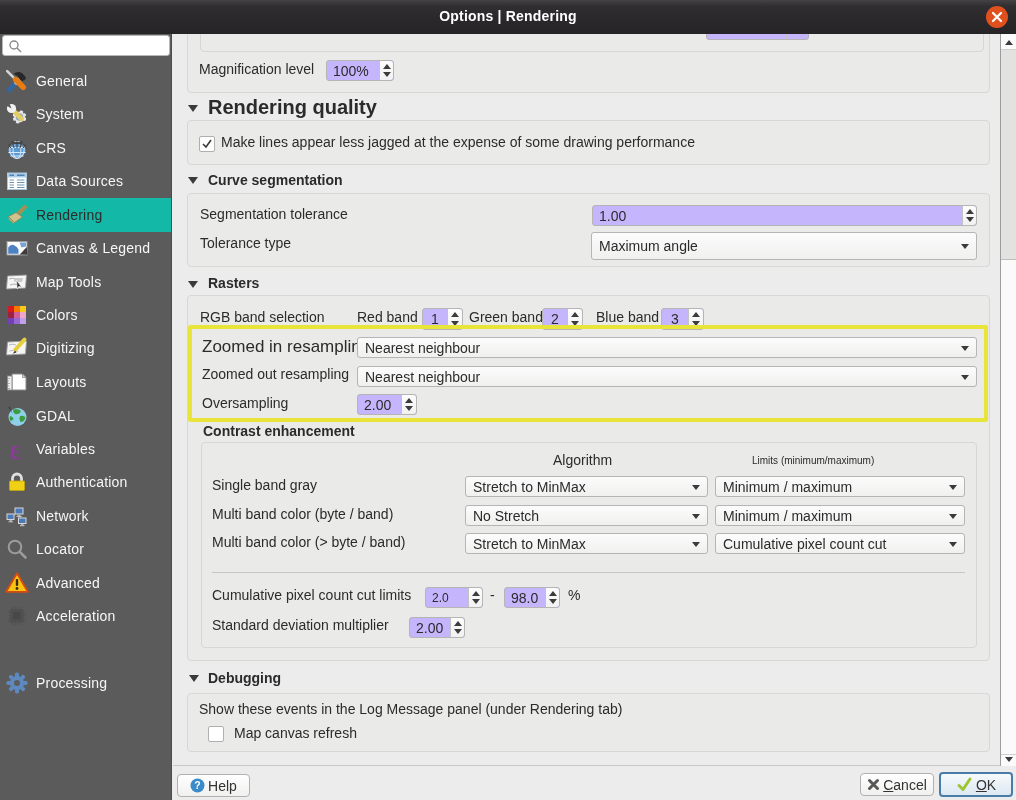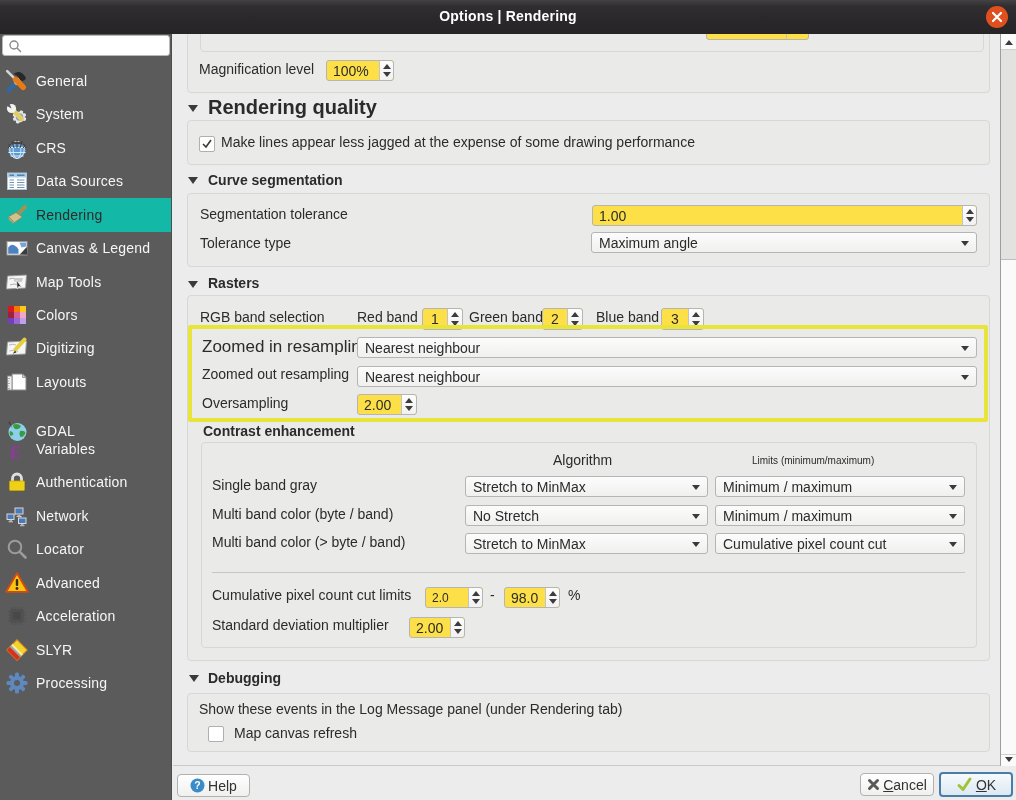--- a/index.html
+++ b/index.html
@@ -13,21 +13,21 @@
 .search { position:absolute; left:2px; top:1px; width:168px; height:21px; background:#ffffff; border:1px solid #b8b8b8; border-radius:3px; }
 .sbitem { position:absolute; left:0; width:171px; height:34px; }
 .sbitem .ic { position:absolute; left:5px; top:5px; width:24px; height:24px; }
 .sbitem .tx { position:absolute; left:36px; top:0; line-height:34px; color:#f6f6f6; font-size:14px; letter-spacing:0.2px; }
 .sbitem.sel { background:#14b8a6; }
 .sbitem.sel .tx { color:#2b2b2b; }
 .frame { position:absolute; background:#eaeae9; border:1px solid #d7d7d6; border-radius:4px; }
 .lbl { position:absolute; white-space:nowrap; }
 .hdr { position:absolute; font-weight:bold; white-space:nowrap; }
 .arr { position:absolute; width:0; height:0; border-left:5.5px solid transparent; border-right:5.5px solid transparent; border-top:7px solid #3a3a3a; }
-.spin { position:absolute; background:#fde047; border:1px solid #b5b5b5; border-radius:3px; }
+.spin { position:absolute; background:#c4b5fd; border:1px solid #b5b5b5; border-radius:3px; }
 .spin .val { position:absolute; left:6px; top:0; bottom:0; display:flex; align-items:center; }
 .spin .btns { position:absolute; right:0; top:0; bottom:0; border-left:1px solid #c3c3c3; background:linear-gradient(#fdfdfd,#f1f1f1); border-radius:0 3px 3px 0; }
 .sarr-up { position:absolute; width:0; height:0; border-left:4px solid transparent; border-right:4px solid transparent; border-bottom:5px solid #3c3c3c; }
 .sarr-dn { position:absolute; width:0; height:0; border-left:4px solid transparent; border-right:4px solid transparent; border-top:5px solid #3c3c3c; }
 .combo { position:absolute; background:linear-gradient(#fcfcfc,#f0f0ef); border:1px solid #b5b5b5; border-radius:3px; }
 .combo .val { position:absolute; left:7px; top:0; bottom:0; display:flex; align-items:center; white-space:nowrap; }
 .combo .carr { position:absolute; right:7px; top:50%; margin-top:-2px; width:0; height:0; border-left:4.5px solid transparent; border-right:4.5px solid transparent; border-top:5px solid #3a3a3a; }
 .cb { position:absolute; width:16px; height:16px; background:#ffffff; border:1px solid #b0b0b0; border-radius:2px; }
 .btn { position:absolute; background:linear-gradient(#ffffff,#f0f0ef); border:1px solid #b1b1b1; border-radius:4px; display:flex; align-items:center; justify-content:center; gap:3px; font-size:14px; color:#333; }
 .ylw { position:absolute; border:4px solid #e9e43a; border-radius:2px; z-index:5; }
@@ -64,21 +64,21 @@
     <div class="hdr" style="left:208px; top:179.5px; transform:translateY(-50%); font-size:14px;">Curve segmentation</div>
 <div class="lbl" style="left:200px; top:213.5px; transform:translateY(-50%); font-size:14px; ">Segmentation tolerance</div>
 <div class="spin" style="left:592px; top:205px; width:385px; height:21px;">
       <div class="val" style="font-size:14px; ">1.00</div>
       <div class="btns" style="width:14px;">
         <div class="sarr-up" style="left:50%; margin-left:-4px; top:3px;"></div>
         <div class="sarr-dn" style="left:50%; margin-left:-4px; bottom:3px;"></div>
       </div>
     </div>
 <div class="lbl" style="left:200px; top:242.5px; transform:translateY(-50%); font-size:14px; ">Tolerance type</div>
-<div class="combo" style="left:591px; top:232px; width:386px; height:21px;padding-left:22px;">
+<div class="combo" style="left:591px; top:232px; width:386px; height:28px;padding-left:22px;">
       <div class="val">Maximum angle</div>
       <div class="carr"></div>
     </div>
 <div class="arr" style="left:188px; top:281px;"></div>
     <div class="hdr" style="left:208px; top:282.5px; transform:translateY(-50%); font-size:14px;">Rasters</div>
 <div class="lbl" style="left:200px; top:316.5px; transform:translateY(-50%); font-size:14px; ">RGB band selection</div>
 <div class="lbl" style="left:357px; top:316.5px; transform:translateY(-50%); font-size:14px; ">Red band</div>
 <div class="spin" style="left:422px; top:308px; width:41px; height:22px;">
       <div class="val" style="font-size:14px; justify-content:center; left:0; right:15px;">1</div>
       <div class="btns" style="width:15px;">
@@ -342,21 +342,21 @@
         <div class="ic"><svg width="24" height="24" viewBox="0 0 24 24">
 <path d="M7 4 L17.5 4 L21 7.5 L21 20 L7 20 Z" fill="#ffffff" stroke="#8a8a8a" stroke-width="1"></path>
 <path d="M17.5 4 L17.5 7.5 L21 7.5 Z" fill="#d8d8d8" stroke="#8a8a8a" stroke-width="0.8"></path>
 <rect x="2.5" y="6" width="4.5" height="14" fill="#efefef" stroke="#8a8a8a" stroke-width="0.9"></rect>
 <g stroke="#9a9a9a" stroke-width="0.8">
               <path d="M2.5 8.5 H5 M2.5 11 H4.2 M2.5 13.5 H5 M2.5 16 H4.2 M2.5 18.5 H5"></path>
             </g>
 </svg></div>
         <div class="tx">Layouts</div>
       </div>
-<div class="sbitem" style="top:380px;">
+<div class="sbitem" style="top:365px;">
         <div class="ic"><svg width="24" height="24" viewBox="0 0 24 24">
 <circle cx="12.5" cy="13" r="9" fill="#8ed0ea"></circle>
 <path d="M8 5.5 Q13 4 16 7 Q14 11 10 10 Q7.5 8 8 5.5 Z" fill="#3c9b3f"></path>
 <path d="M15 12 Q19.5 11 20.5 14 Q18.5 18.5 15.5 18 Q13.5 15 15 12 Z" fill="#3c9b3f"></path>
 <path d="M5 12 Q8 12.5 8.5 15 Q7 17.5 5.2 16.5 Q4 14 5 12 Z" fill="#3c9b3f"></path>
 <path d="M7.5 9.5 L4.5 2.5 L3.5 3 Z" fill="#333333"></path>
 </svg></div>
         <div class="tx">GDAL</div>
       </div>
 <div class="sbitem" style="top:397.8px;">
@@ -413,31 +413,20 @@
         <div class="ic"><svg width="24" height="24" viewBox="0 0 24 24">
 <g stroke="#525152" stroke-width="1.2">
 <path d="M7 3 V6 M10 3 V6 M13 3 V6 M16 3 V6 M7 18 V21 M10 18 V21 M13 18 V21 M16 18 V21"></path>
 <path d="M3 8 H6 M3 11 H6 M3 14 H6 M3 17 H6 M18 8 H21 M18 11 H21 M18 14 H21 M18 17 H21"></path>
             </g>
 <rect x="5" y="5" width="13.5" height="13.5" rx="1" fill="#505050"></rect>
 <rect x="8" y="8" width="7.5" height="7.5" fill="#484848"></rect>
 </svg></div>
         <div class="tx">Acceleration</div>
       </div>
-<div class="sbitem" style="top:598.5px;">
-        <div class="ic"><svg width="24" height="24" viewBox="0 0 24 24">
-<g transform="rotate(45 12 12)">
-<rect x="4.8" y="4.8" width="14.4" height="14.4" fill="#f2d32b" stroke="#e08a28" stroke-width="1"></rect>
-<rect x="4.8" y="10.8" width="14.4" height="2.2" fill="#f8ec9a"></rect>
-<rect x="4.8" y="13" width="14.4" height="1.8" fill="#8aaac8"></rect>
-<rect x="4.8" y="14.8" width="14.4" height="4.4" fill="#d8321e"></rect>
-</g>
-</svg></div>
-        <div class="tx">SLYR</div>
-      </div>
 <div class="sbitem" style="top:631.9px;">
         <div class="ic"><svg width="24" height="24" viewBox="0 0 24 24">
 <g fill="#5d89bf">
 <rect x="10" y="1.5" width="4" height="21" rx="1.5"></rect>
 <rect x="10" y="1.5" width="4" height="21" rx="1.5" transform="rotate(45 12 12)"></rect>
 <rect x="10" y="1.5" width="4" height="21" rx="1.5" transform="rotate(90 12 12)"></rect>
 <rect x="10" y="1.5" width="4" height="21" rx="1.5" transform="rotate(135 12 12)"></rect>
 <circle cx="12" cy="12" r="7"></circle>
 </g>
 <circle cx="12" cy="12" r="3" fill="#5c5b5c"></circle>

